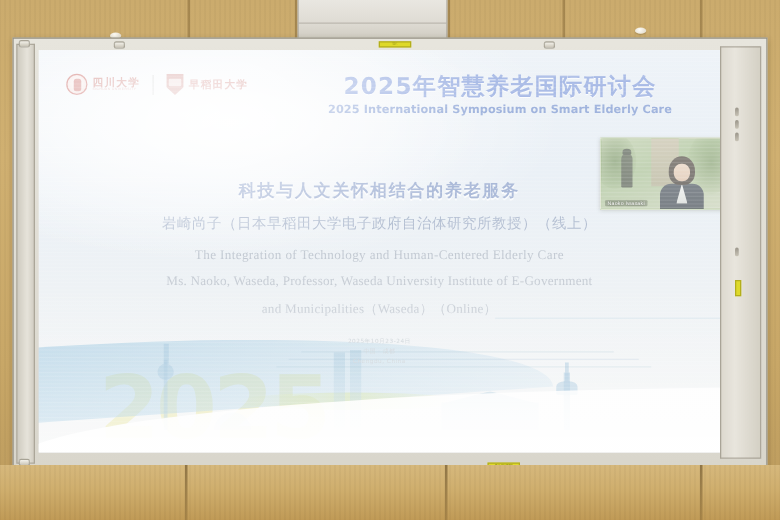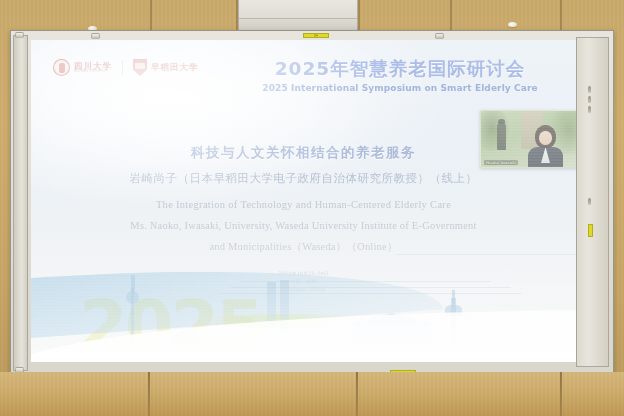--- a/index.html
+++ b/index.html
@@ -386,21 +386,21 @@
           <div class="v-person-head"></div>
           <div class="v-person-face"></div>
           <div class="video-veil"></div>
           <div class="v-name">Naoko Iwasaki</div>
         </div>
 
         <div class="body-block">
           <div class="h-cn">科技与人文关怀相结合的养老服务</div>
           <div class="speaker-cn">岩崎尚子（日本早稻田大学电子政府自治体研究所教授）（线上）</div>
           <div class="h-en">The Integration of Technology and Human-Centered Elderly Care</div>
-          <div class="speaker-en">Ms. Naoko, Iwasaki, University, Waseda University Institute of E-Government</div>
+          <div class="speaker-en">Ms. Naoko, Waseda, Professor, Waseda University Institute of E-Government</div>
           <div class="speaker-en2">and Municipalities（Waseda）（Online）</div>
         </div>
 
         <div class="date-block">
           <div>2025年10月23-24日</div>
           <div>中国 · 成都</div>
           <div>Chengdu, China</div>
         </div>
 
         <div class="glare"></div>

